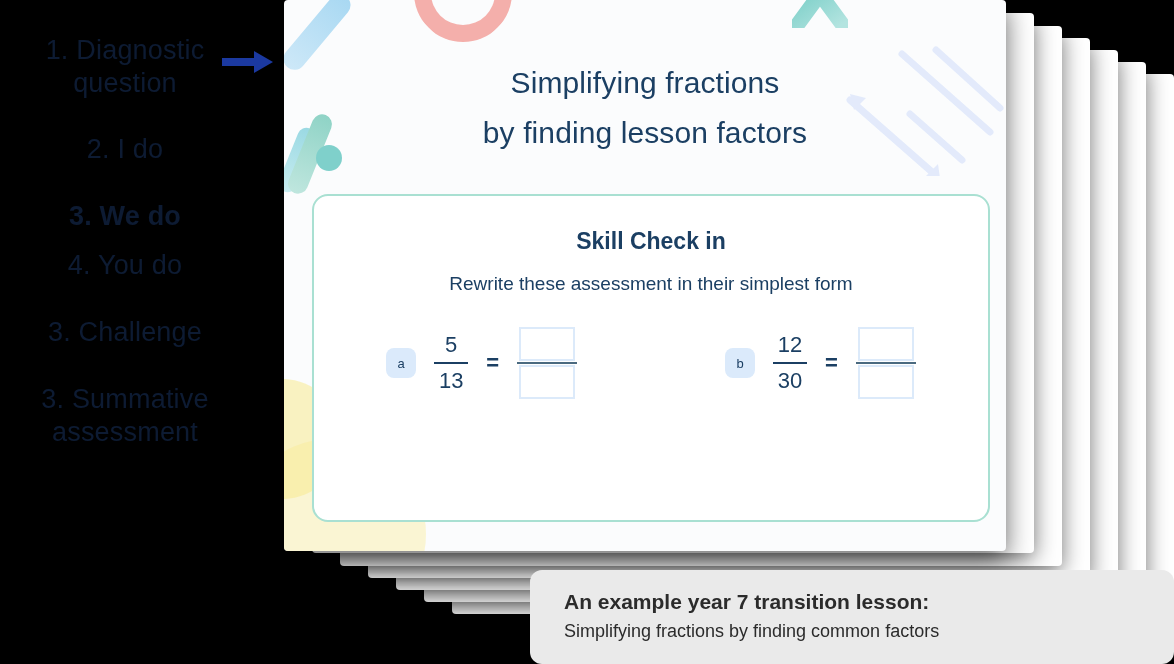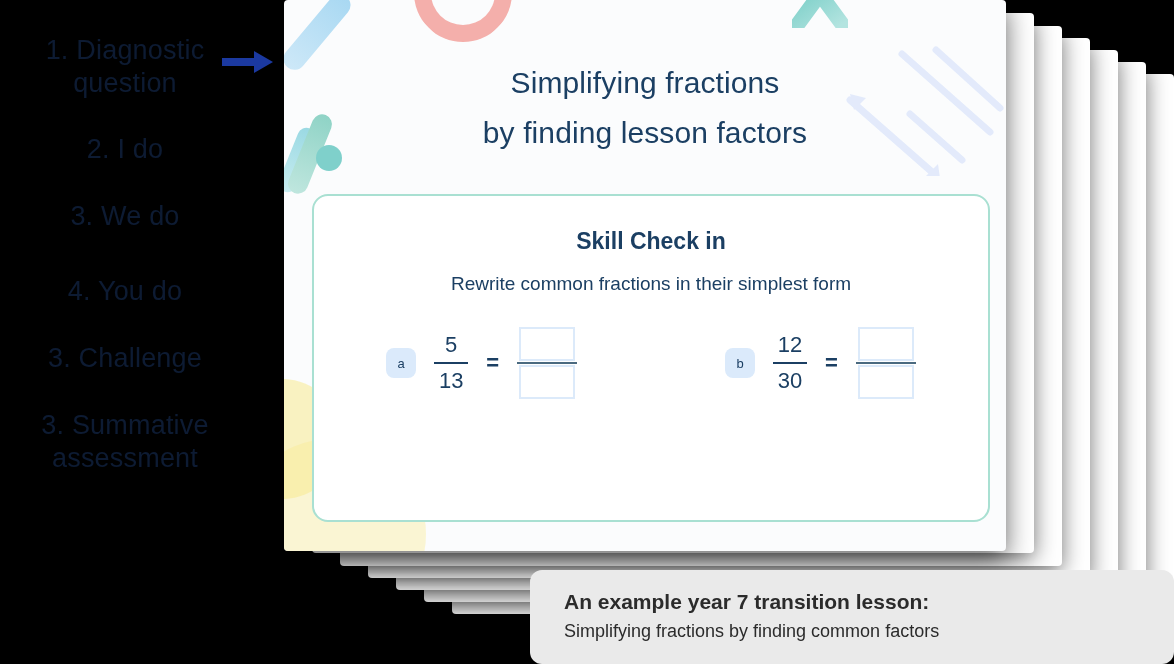--- a/index.html
+++ b/index.html
@@ -32,21 +32,21 @@
   .step {
     color: #0d1b33;
     font-size: 27px;
     line-height: 33px;
     font-weight: 400;
     letter-spacing: .2px;
     margin-bottom: 33px;
     white-space: pre-line;
   }
   .step.two   { margin-bottom: 34px; }
-  .step.three { margin-bottom: 42px; }
+  .step.three { margin-bottom: 16px; font-weight: bold; }
   .step.four  { margin-bottom: 34px; }
   .step.five  { margin-bottom: 34px; }
   .step.six   { margin-bottom: 0; }
 
   #pointer-arrow {
     position: absolute;
     left: 222px;
     top: 50px;
     width: 52px;
     height: 24px;
@@ -396,21 +396,21 @@
       <div class="deco" id="deco-yellow-blob"></div>
       <div class="deco" id="deco-yellow-blob2"></div>
 
       <div id="slide-title">
         <span>Simplifying fractions</span>
         <span class="line2">by finding lesson factors</span>
       </div>
 
       <div id="skill-card">
         <div id="skill-card-title">Skill Check in</div>
-        <div id="skill-card-subtitle">Rewrite common fractions in their simplest form</div>
+        <div id="skill-card-subtitle">Rewrite these assessment in their simplest form</div>
 
         <div id="questions-row">
 
           <div class="question">
             <div class="q-label">a</div>
             <div class="fraction">
               <span class="num">5</span>
               <span class="bar"></span>
               <span class="den">13</span>
             </div>

